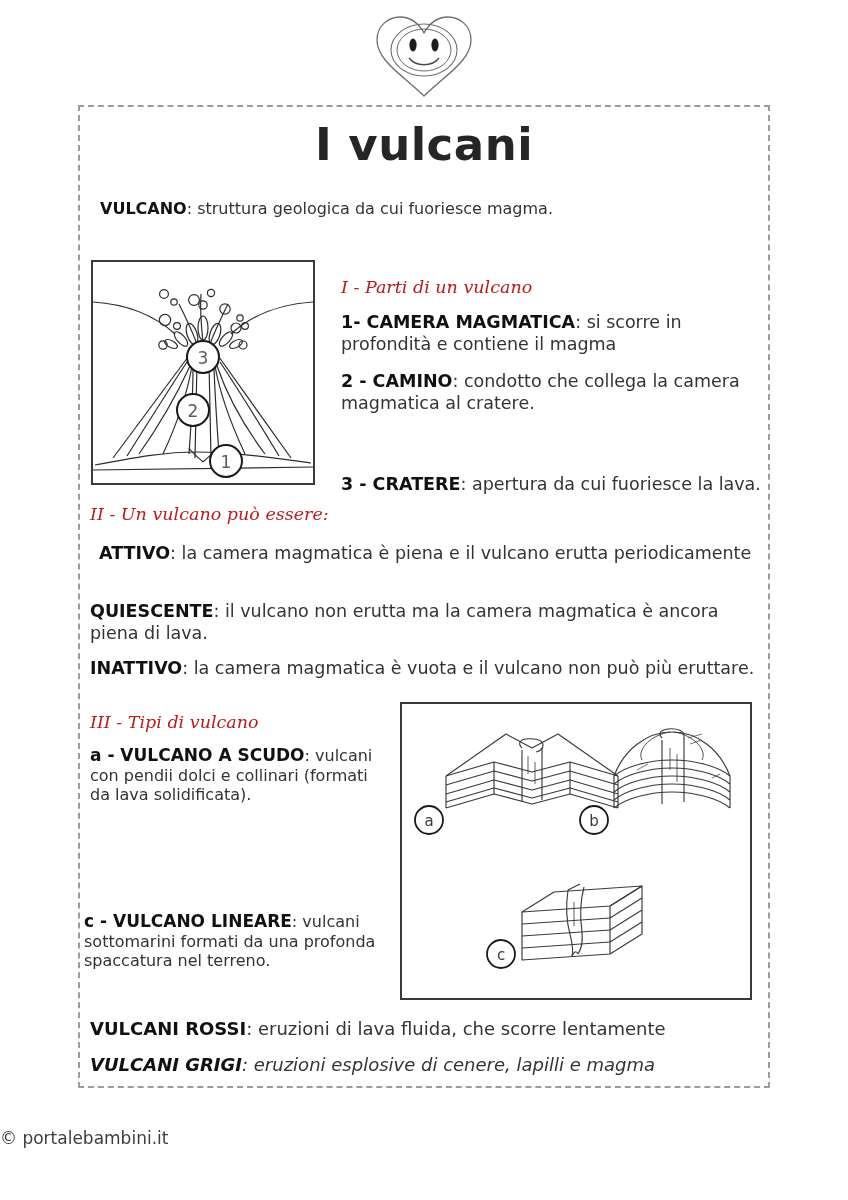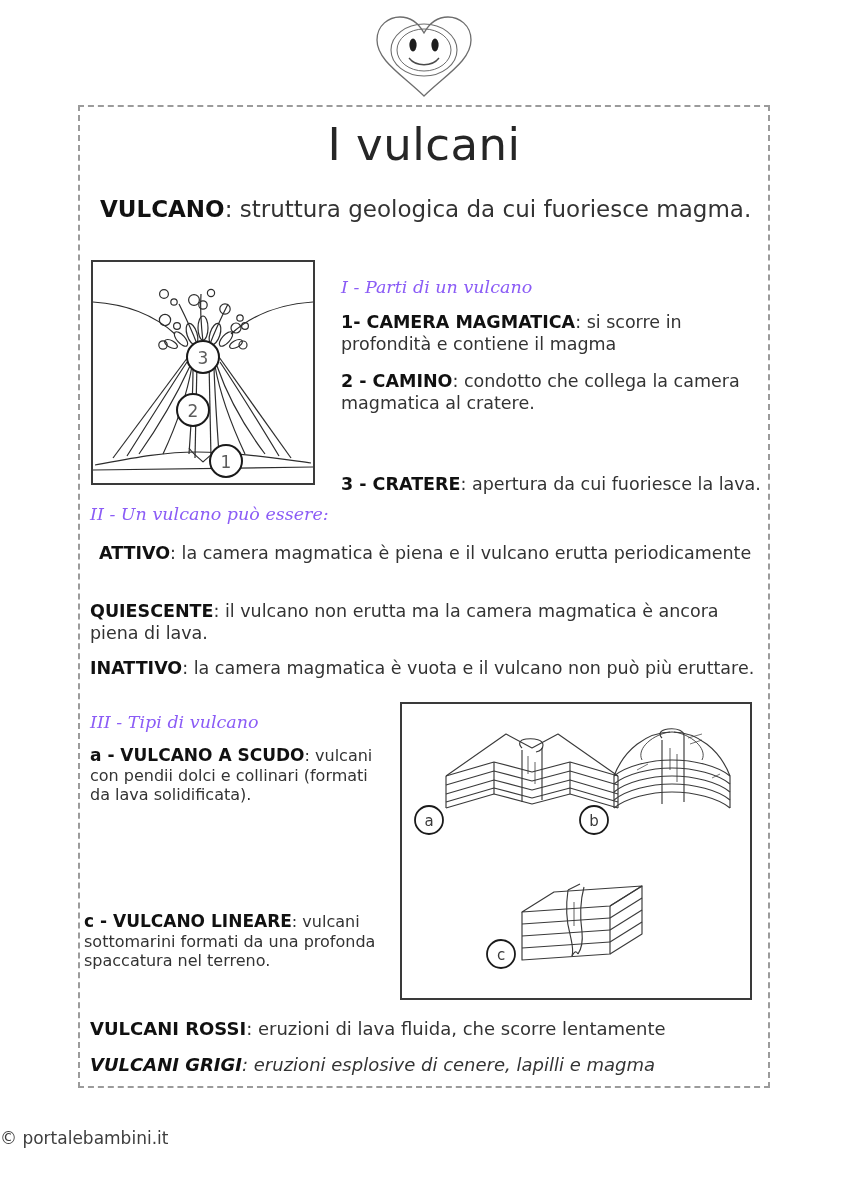--- a/index.html
+++ b/index.html
@@ -24,45 +24,45 @@
     width:692px;height:983px;
     border:2px dashed #9b9b9b;
     box-sizing:border-box;
   }
 
   
   .title{
     position:absolute;left:78px;top:118px;width:692px;
     text-align:center;
     font-size:45px;
-    font-weight:400;
+    font-weight:700;
     color:#262626;
     letter-spacing:0.5px;
     font-family:"DejaVu Sans", sans-serif;
   }
 
   
   .txt{
     position:absolute;
     font-size:17.5px;
     line-height:22px;
     color:#333333;
   }
   .txt b{font-weight:bold;color:#111111;}
   .roman{
     font-style:italic;
     font-size:17.5px;
-    color:#8b5cf6;
+    color:#b91c1c;
     font-family:"DejaVu Serif", serif;
   }
   .small{font-size:16px;line-height:19.5px;}
   .small b{font-size:17px;}
 
   
-  #intro{left:100px;top:198px;width:660px;font-size:23px;}
+  #intro{left:100px;top:198px;width:660px;font-size:16px;}
 
   
   #sec1-head{left:341px;top:276px;}
   #p1{left:341px;top:311px;width:420px;}
   #p2{left:341px;top:370px;width:420px;}
   #p3{left:341px;top:429px;width:420px;margin-top:44px;}
 
   
   .picbox{
     position:absolute;

